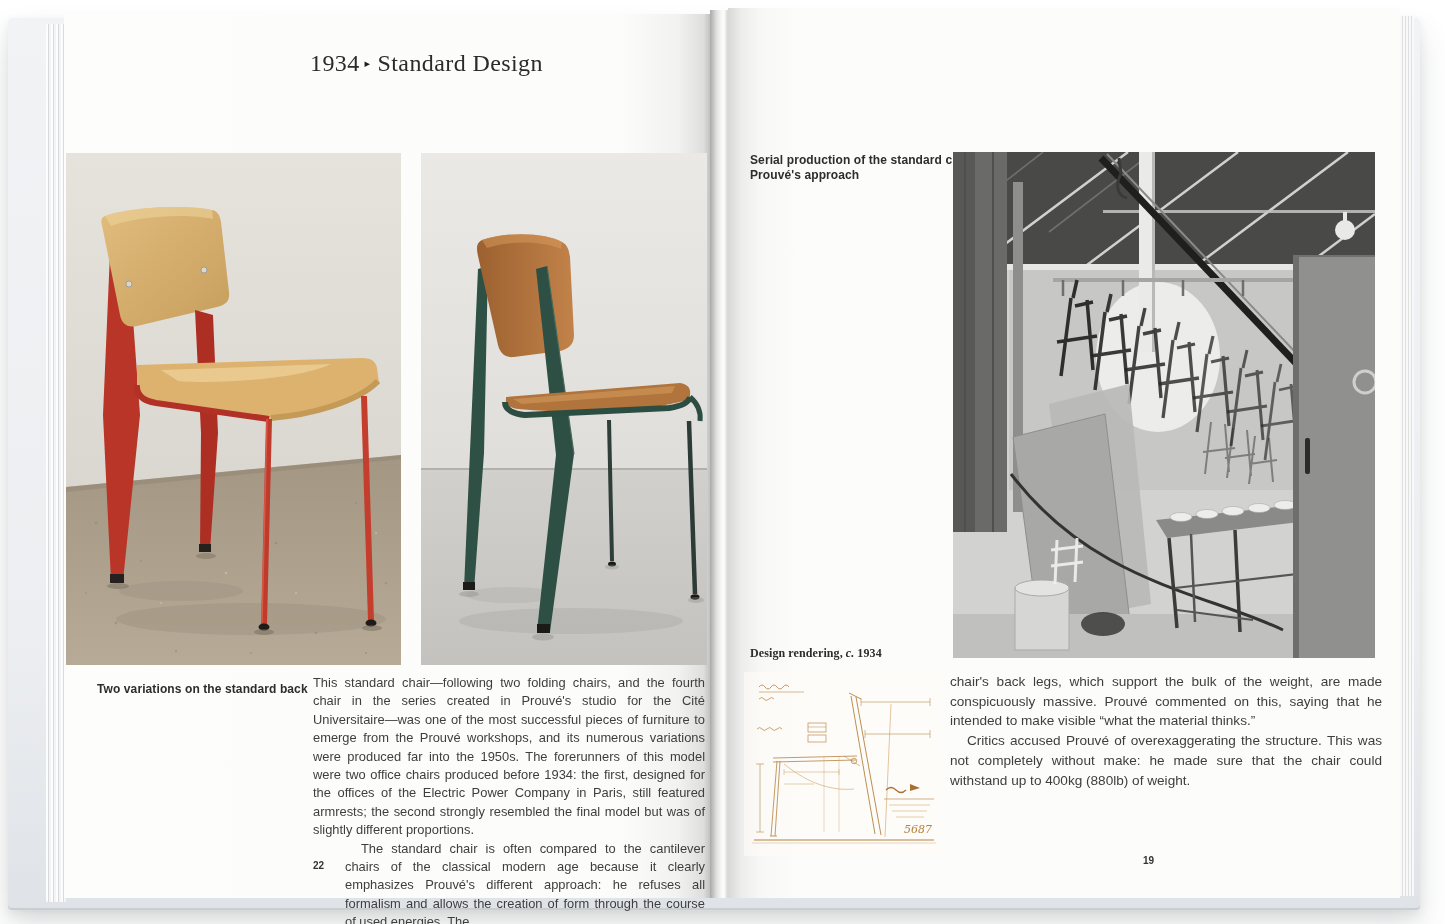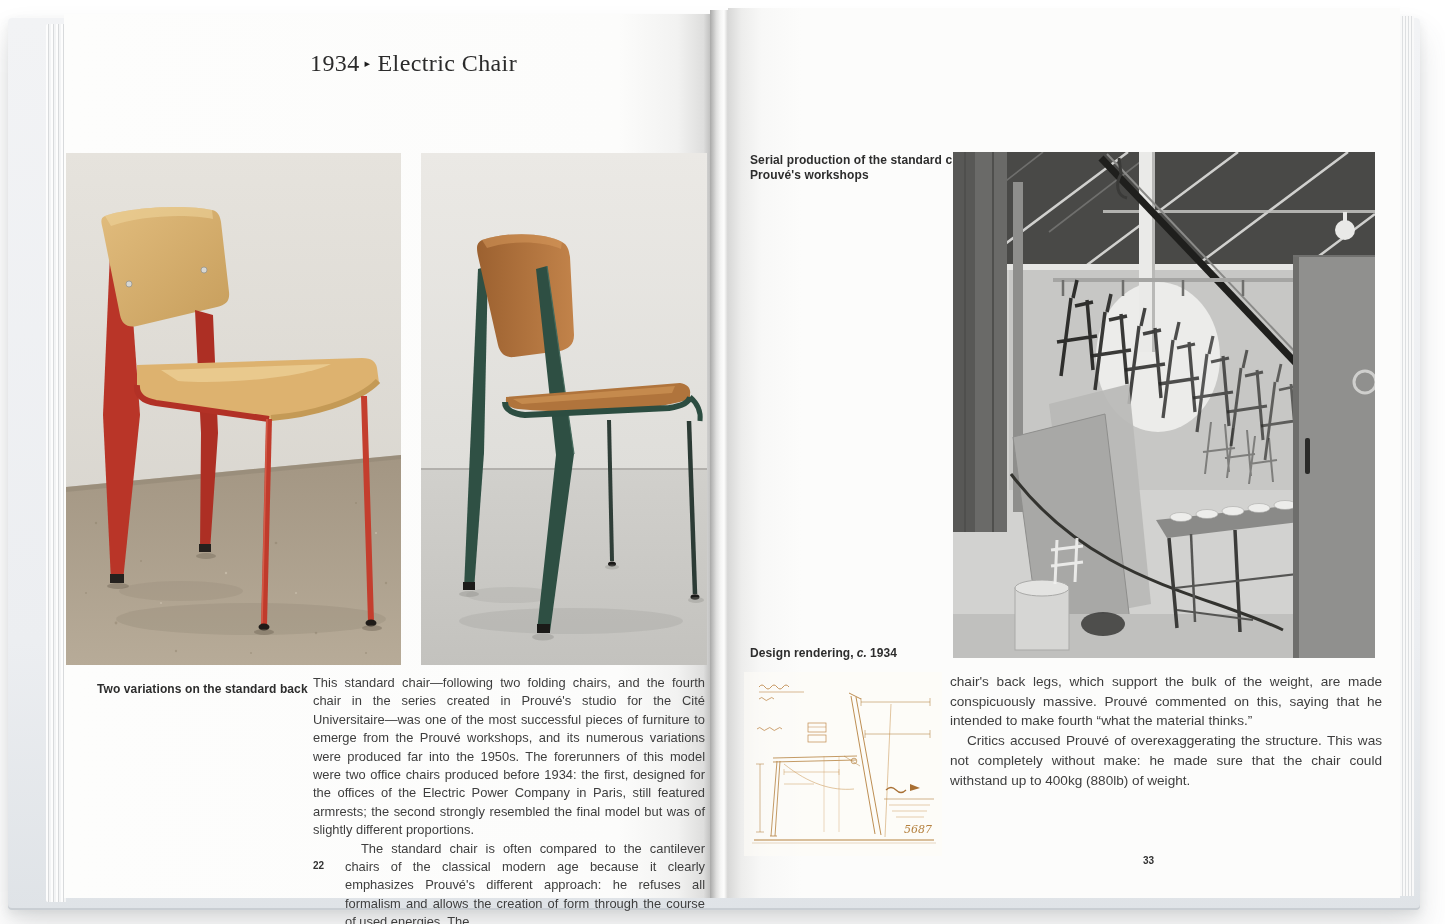--- a/index.html
+++ b/index.html
@@ -32,41 +32,41 @@
   .cap1{left:97px;top:682px;white-space:nowrap;}
   .body-left{left:313px;top:674px;width:392px;font-size:12.9px;line-height:18.4px;
          color:#3e3e3e;text-align:justify;}
   .body-left p,.body-right p{margin:0;}
   .body-left p + p{text-indent:16px;margin-left:32px;}
   .pnum{font-size:10px;font-weight:bold;color:#333;}
   .pn22{left:313px;top:860px;text-align:center;}
 
   
   .cap2{left:750px;top:153px;line-height:14.5px;white-space:nowrap;}
-  .cap3{left:750px;top:646px;white-space:nowrap;}
+  .cap3{left:750px;top:646px;white-space:nowrap;font-family:Liberation Serif, serif;}
   .cap3 .circa{font-style:italic;margin:0 3px;}
   .body-right{left:950px;top:672px;width:432px;font-size:13.6px;line-height:19.7px;
          color:#3e3e3e;text-align:justify;}
   .body-right p + p{text-indent:17px;}
   .pn23{left:1143px;top:855px;}
 </style>
 </head>
 <body>
 
 <div class="stage">
 
   <div class="abs cover"></div>
   <div class="abs page-stack-left"></div>
   <div class="abs page-left"></div>
   <div class="abs gutter"></div>
   <div class="abs page-right"></div>
   <div class="abs page-stack-right"></div>
 
   <div class="abs title">
-    <span>1934</span><span class="sep">▸</span><span>Electric Chair</span>
+    <span>1934</span><span class="sep">▸</span><span>Standard Design</span>
   </div>
 
   <svg class="abs photo" style="left:66px;top:153px;" width="335" height="512" viewBox="0 0 335 512">
     <defs>
       <linearGradient id="rw" x1="0" y1="0" x2="0" y2="1">
         <stop offset="0" stop-color="#e6e3dd"></stop>
           <stop offset="1" stop-color="#d4d1ca"></stop>
       </linearGradient>
       <linearGradient id="rf" x1="0" y1="0" x2="0" y2="1">
         <stop offset="0" stop-color="#a39683"></stop>
@@ -175,21 +175,21 @@
 
   <div class="abs body-left">
     <p>This standard chair—following two folding chairs, and the fourth chair in the series created in Prouvé's studio for the Cité Universitaire—was one of the most successful pieces of furniture to emerge from the Prouvé workshops, and its numerous variations were produced far into the 1950s. The forerunners of this model were two office chairs produced before 1934: the first, designed for the offices of the Electric Power Company in Paris, still featured armrests; the second strongly resembled the final model but was of slightly different proportions.</p>
     <p>The standard chair is often compared to the cantilever chairs of the classical modern age because it clearly emphasizes Prouvé's different approach: he refuses all formalism and allows the creation of form through the course of used energies. The</p>
   </div>
 
   <div class="abs pnum pn22">22</div>
 
   <div class="abs cap cap2">
     <div>Serial production of the standard chair in</div>
-    <div>Prouvé's workshops</div>
+    <div>Prouvé's approach</div>
   </div>
 
   <svg class="abs photo" style="left:953px;top:152px;" width="422" height="506" viewBox="0 0 422 506">
     <rect width="422" height="506" fill="#d2d2d0"></rect>
     <rect x="56" y="118" width="300" height="220" fill="#c7c7c5"></rect>
     <ellipse cx="205" cy="205" rx="62" ry="75" fill="#efefed" opacity=".9"></ellipse>
     <g>
       <rect width="422" height="116" fill="#494947"></rect>
       <path d="M20,116 L175,0 M130,116 L285,0 M240,116 L395,0 M350,116 L422,62" stroke="#d0d0ce" stroke-width="2.5" fill="none"></path>
       <path d="M90,0 L0,70 M200,0 L96,80" stroke="#6f6f6d" stroke-width="1.6" fill="none"></path>
@@ -311,19 +311,19 @@
     <g>
       <path d="M142,118 q5,-5 10,0 q5,5 10,0" stroke="#a86f33" stroke-width="1.2" fill="none"></path>
       <path d="M166,112 l10,4 l-10,3 z" fill="#a86f33"></path>
       <path d="M140,127 H190" stroke="#b5813f" stroke-width=".6"></path>
       <path d="M145,133 H186 M148,139 H183 M152,145 H180" stroke="#cf9f63" stroke-width=".5"></path>
       <text x="160" y="161" font-size="11" font-style="italic" font-family="DejaVu Serif, serif" fill="#b5813f">5687</text>
     </g>
   </svg>
 
   <div class="abs body-right">
-    <p>chair's back legs, which support the bulk of the weight, are made conspicuously massive. Prouvé commented on this, saying that he intended to make fourth “what the material thinks.”</p>
+    <p>chair's back legs, which support the bulk of the weight, are made conspicuously massive. Prouvé commented on this, saying that he intended to make visible “what the material thinks.”</p>
     <p>Critics accused Prouvé of overexaggerating the structure. This was not completely without make: he made sure that the chair could withstand up to 400kg (880lb) of weight.</p>
   </div>
 
-  <div class="abs pnum pn23">33</div>
+  <div class="abs pnum pn23">19</div>
 
 </div>
 
 </body></html>

